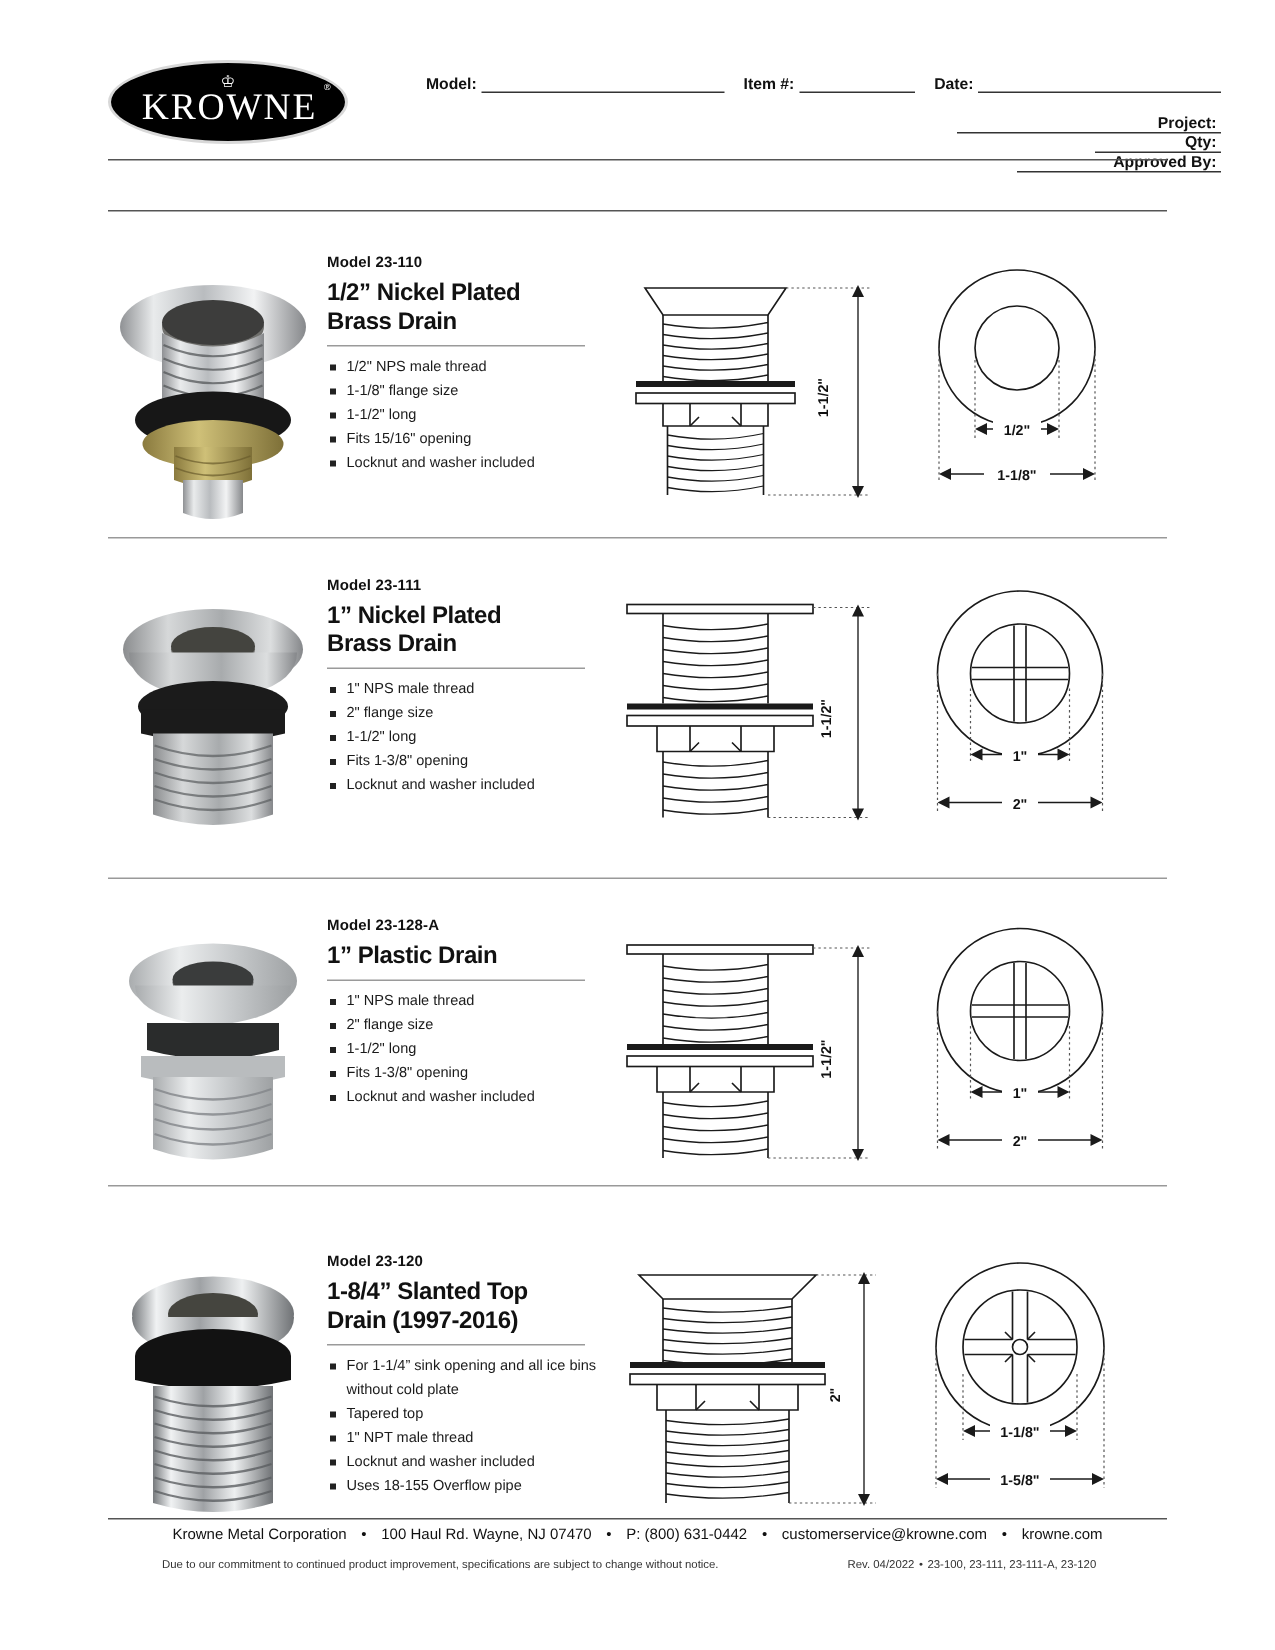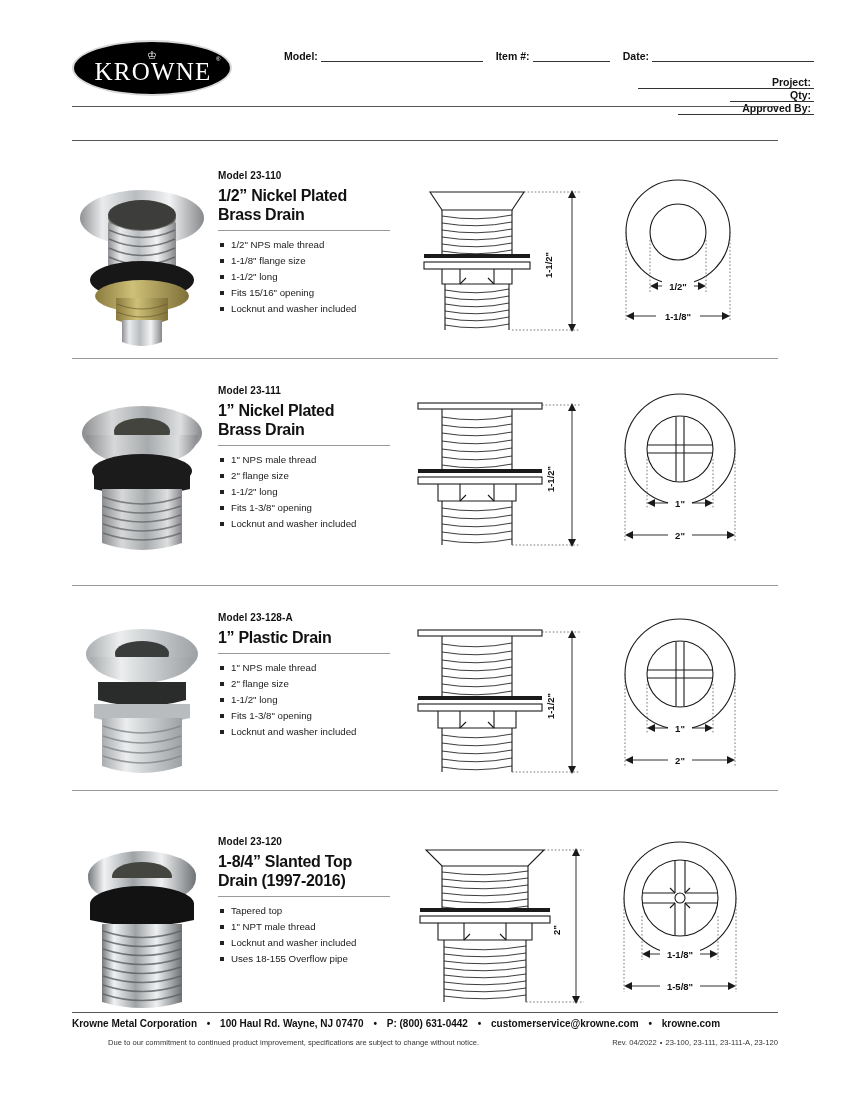--- a/index.html
+++ b/index.html
@@ -78,25 +78,25 @@
   .dim{fill:none;stroke:#1a1a1a;stroke-width:0.9;}
   .dash{fill:none;stroke:#555;stroke-width:0.8;stroke-dasharray:1.6 2;}
   .solidfill{fill:#1a1a1a;}
   .whitefill{fill:#fff;stroke:#1a1a1a;stroke-width:1.1;}
   .dimtxt{font-family:"Liberation Sans",sans-serif;font-size:9.5px;fill:#111;font-weight:bold;}
 
   
   .foot-rule{position:absolute;left:72px;top:1012px;width:706px;border-top:1.6px solid #555;}
   .foot1{
     position:absolute;left:72px;top:1018px;width:706px;
-    font-size:10px;font-weight:bold;color:#111;text-align:left;white-space:nowrap;
+    font-size:10px;font-weight:normal;color:#111;text-align:center;white-space:nowrap;
   }
   .foot1 .dot{padding:0 7px;}
   .foot2{position:absolute;left:72px;top:1038px;width:430px;font-size:7.6px;color:#333;padding-left:36px;}
-  .foot3{position:absolute;left:565px;top:1038px;width:213px;font-size:7.6px;color:#333;text-align:right;}
+  .foot3{position:absolute;left:565px;top:1038px;width:213px;font-size:7.6px;color:#333;}
   .foot3 .dot{padding:0 3px;}
 </style>
 </head>
 <body>
 
 <div class="page">
 
   <div class="header">
     <div class="logo">
       <div class="logo-inner">
@@ -481,20 +481,21 @@
     </div>
 
     <div class="spec">
       <div class="model-no">Model 23-120</div>
       <div class="prod-name">
         <span>1-8/4” Slanted Top</span><br>
         <span>Drain (1997-2016)</span>
       </div>
       <div class="spec-rule"></div>
       <ul class="feat">
+        <li>For 1-1/4” sink opening and all ice bins without cold plate</li>
         <li>Tapered top</li>
         <li>1" NPT male thread</li>
         <li>Locknut and washer included</li>
         <li>Uses 18-155 Overflow pipe</li>
       </ul>
     </div>
 
     <div class="sect">
       <svg width="190" height="180" viewBox="0 0 190 180">
         <path class="ln" d="M14 14 L132 14 L116 30 L30 30 Z"></path>

